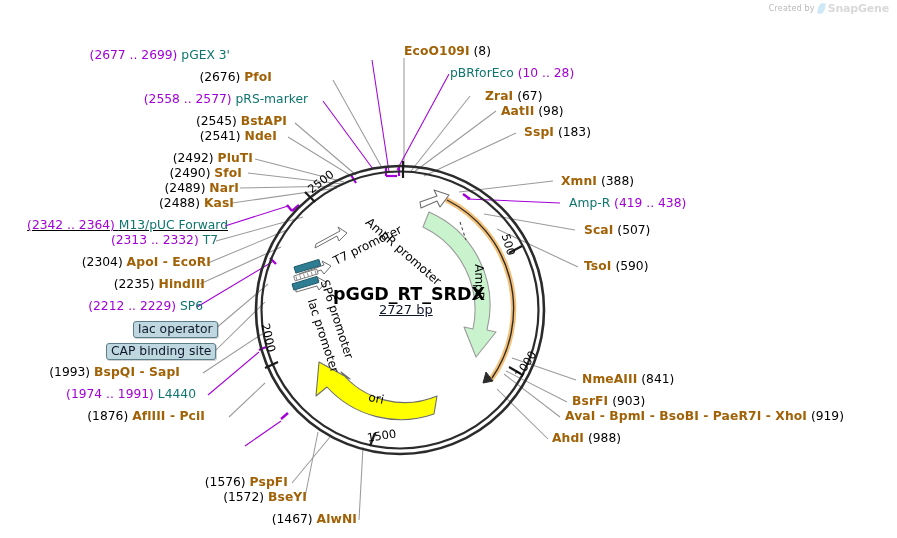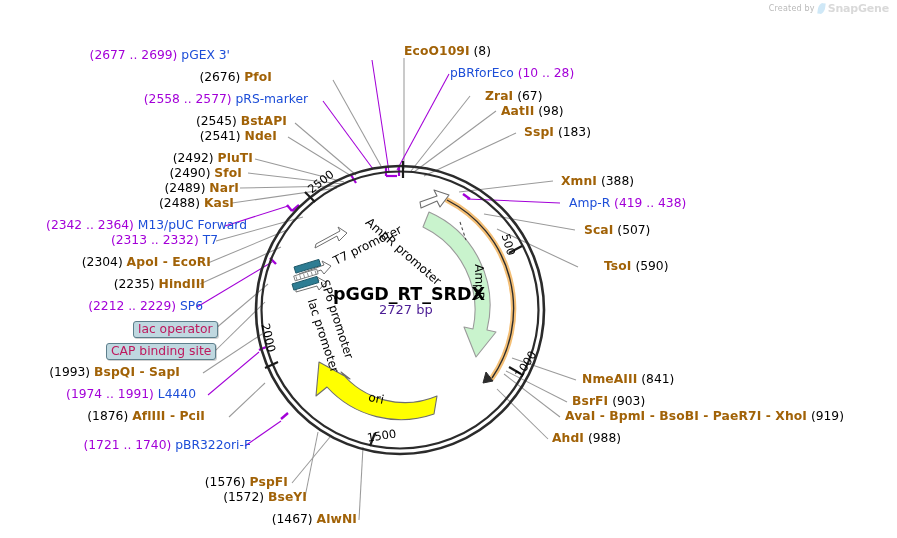--- a/index.html
+++ b/index.html
@@ -15,36 +15,36 @@
   .credit{position:absolute;right:8px;top:2px;display:flex;align-items:center;gap:3px;}
   .credit .c1{font-size:8px;color:#b9b9b9;letter-spacing:.2px;}
   .credit .c2{font-size:11px;color:#d9d9d9;font-weight:700;letter-spacing:-.2px;}
   .credit .leaf{width:7px;height:11px;background:#cfe8f7;
       border-radius:60% 0 60% 0;transform:rotate(8deg);display:inline-block;}
 
   
   .lbl{position:absolute;white-space:nowrap;font-size:12.3px;line-height:14px;}
   .lbl .pos{color:#000;font-weight:400;}
   .lbl .enz{color:#a16207;font-weight:700;letter-spacing:.1px;}
-  .lbl .feat{color:#1d4ed8;font-weight:400;}
+  .lbl .feat{color:#0f766e;font-weight:400;}
   .lbl .fpos{color:#a300d8;font-weight:400;}
   .lbl.r{text-align:right;}
 
   
   .boxlbl{position:absolute;white-space:nowrap;font-size:12.3px;
      background:#bfd8e0;border:1px solid #5d7f8c;border-radius:3px;
-     padding:0px 4px 1px 4px;color:#be185d;box-shadow:1px 1px 0 rgba(0,0,0,.18);}
+     padding:0px 4px 1px 4px;color:#0f172a;box-shadow:1px 1px 0 rgba(0,0,0,.18);}
 
   
   .maptxt{position:absolute;white-space:nowrap;font-size:12px;color:#000;
      transform-origin:0 0;}
   .tick{position:absolute;white-space:nowrap;font-size:11.5px;color:#000;
      transform-origin:0 0;}
   .title{position:absolute;white-space:nowrap;font-weight:700;font-size:17.5px;color:#000;}
-  .subtitle{position:absolute;white-space:nowrap;font-size:13px;color:#4c1d95;}
+  .subtitle{position:absolute;white-space:nowrap;font-size:13px;color:#0f172a;text-decoration:underline;}
 </style>
 </head>
 <body>
 
 <div id="stage">
 
   <div class="credit">
     <span class="c1">Created by</span>
     <span class="leaf"></span>
     <span class="c2">SnapGene</span>
@@ -234,21 +234,21 @@
   <div class="lbl r" style="right:658px;top:181px;">
     <span class="pos">(2489)</span>
     <span class="enz">NarI</span>
   </div>
 
   <div class="lbl r" style="right:663px;top:196px;">
     <span class="pos">(2488)</span>
     <span class="enz">KasI</span>
   </div>
 
-  <div class="lbl r" style="right:650px;top:218px;">
+  <div class="lbl r" style="right:669px;top:218px;text-decoration:underline;">
     <span class="fpos">(2342 .. 2364)</span>
     <span class="feat">M13/pUC Forward</span>
   </div>
 
   <div class="lbl r" style="right:679px;top:233px;">
     <span class="fpos">(2313 .. 2332)</span>
     <span class="feat">T7</span>
   </div>
 
   <div class="lbl r" style="right:686px;top:255px;">
@@ -277,24 +277,20 @@
   <div class="lbl r" style="right:701px;top:387px;">
     <span class="fpos">(1974 .. 1991)</span>
     <span class="feat">L4440</span>
   </div>
 
   <div class="lbl r" style="right:692px;top:409px;">
     <span class="pos">(1876)</span>
     <span class="enz">AflIII  -  PciI</span>
   </div>
 
-  <div class="lbl r" style="right:646px;top:438px;">
-    <span class="fpos">(1721 .. 1740)</span>
-    <span class="feat">pBR322ori-F</span>
-  </div>
 
   <div class="lbl r" style="right:609px;top:475px;">
     <span class="pos">(1576)</span>
     <span class="enz">PspFI</span>
   </div>
 
   <div class="lbl r" style="right:590px;top:490px;">
     <span class="pos">(1572)</span>
     <span class="enz">BseYI</span>
   </div>
@@ -337,21 +333,21 @@
   <div class="lbl" style="left:569px;top:196px;">
     <span class="feat">Amp-R</span>
     <span class="fpos">(419 .. 438)</span>
   </div>
 
   <div class="lbl" style="left:584px;top:223px;">
     <span class="enz">ScaI</span>
     <span class="pos">(507)</span>
   </div>
 
-  <div class="lbl" style="left:604px;top:259px;text-align:right;">
+  <div class="lbl" style="left:584px;top:259px;text-align:right;">
     <span class="enz">TsoI</span>
     <span class="pos">(590)</span>
   </div>
 
   <div class="lbl" style="left:582px;top:372px;">
     <span class="enz">NmeAIII</span>
     <span class="pos">(841)</span>
   </div>
 
   <div class="lbl" style="left:572px;top:394px;">

